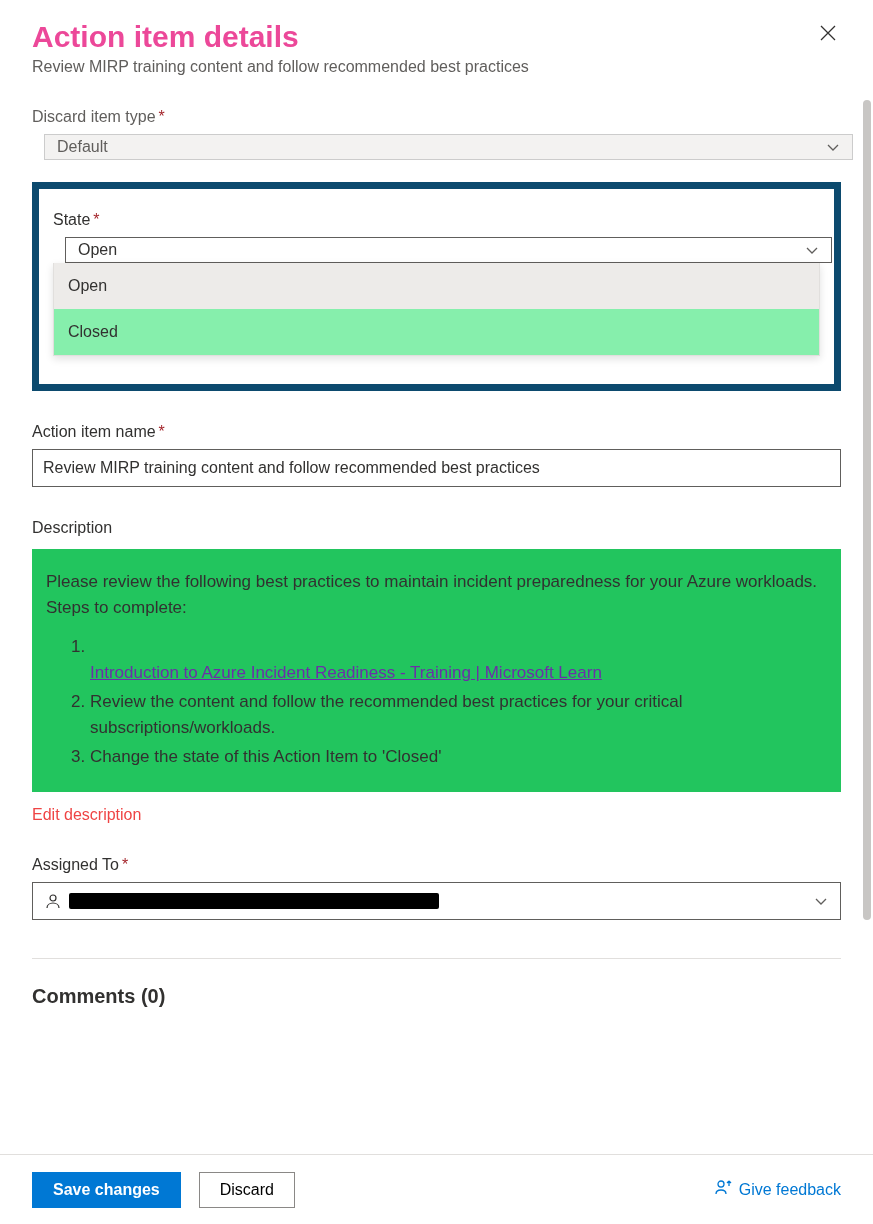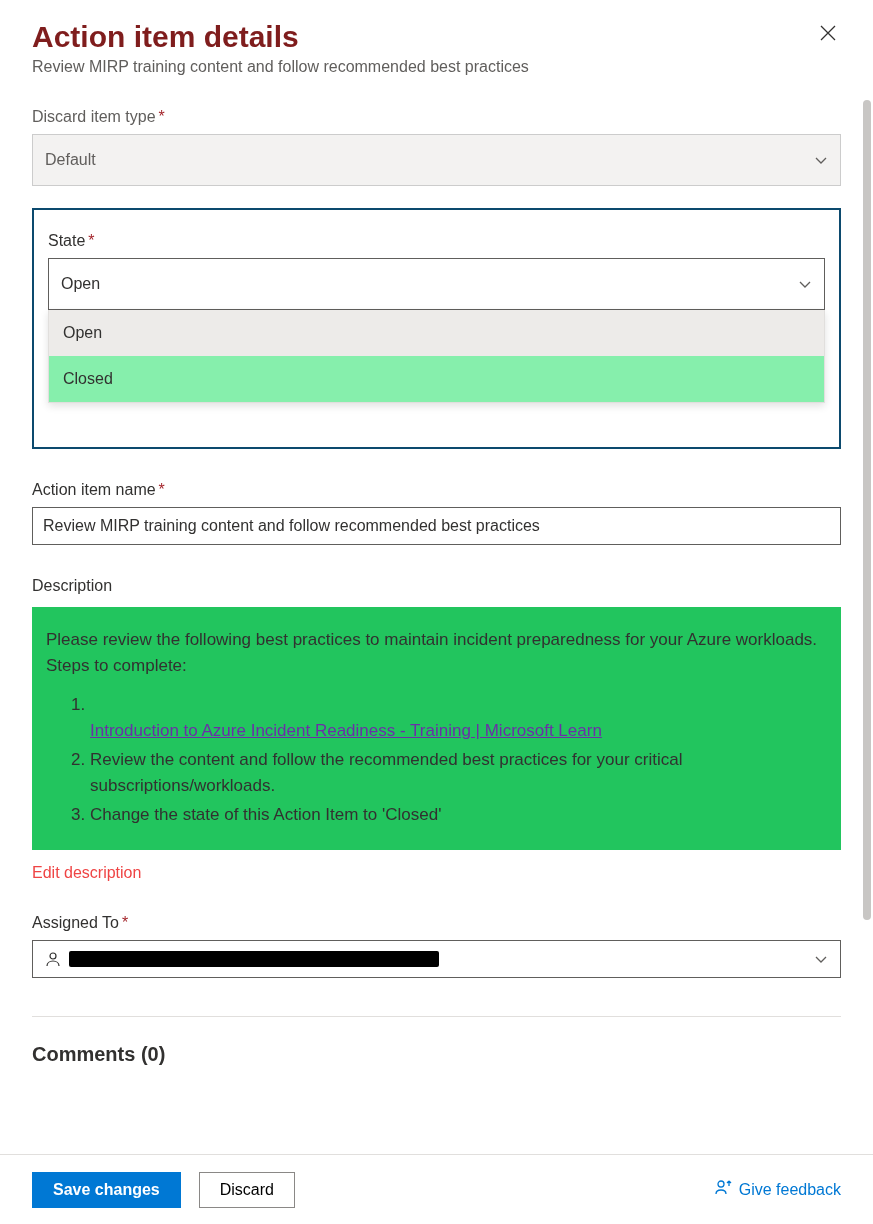--- a/index.html
+++ b/index.html
@@ -18,21 +18,21 @@
     position: relative;
   }
   .header-row {
     display: flex;
     justify-content: space-between;
     align-items: flex-start;
   }
   .page-title {
     font-size: 30px;
     font-weight: 600;
-    color: #7f1d1d;
+    color: #ec4899;
   }
   .page-subtitle {
     font-size: 16px;
     color: #605e5c;
     margin-top: 4px;
   }
   .close-x {
     font-size: 20px;
     color: #323130;
     cursor: pointer;
@@ -43,44 +43,45 @@
   .field-label {
     font-size: 16px;
     color: #605e5c;
     display: inline-block;
     margin-bottom: 8px;
   }
   .field-label.dark { color: #323130; }
   .required-star { color: #a4262c; margin-left: 3px; }
   .select-box {
     width: 100%;
-    height: 52px;
+    height: 26px;
     border: 1px solid #ccc;
     background: #f3f2f1;
     display: flex;
     align-items: center;
     justify-content: space-between;
     padding: 0 12px;
     font-size: 16px;
     color: #605e5c;
+    margin-left: 12px;
   }
   .select-box.enabled {
     background: #fff;
     border: 1px solid #605e5c;
     color: #323130;
   }
   .chevron {
     width: 14px; height: 14px;
     display: inline-flex; align-items: center; justify-content: center;
   }
   .chevron svg { stroke: #605e5c; }
 
   .highlight-box {
-    border: 2px solid #0c4a6e;
-    padding: 22px 14px 44px 14px;
+    border: 7px solid #0c4a6e;
+    padding: 22px 14px 28px 14px;
     margin-top: 22px;
   }
   .highlight-box .field-label { color: #323130; }
 
   .dropdown-open {
     margin-top: 0;
     box-shadow: 0 3px 8px rgba(0,0,0,0.12);
     border: 1px solid #e1dfdd;
     border-top: none;
   }

